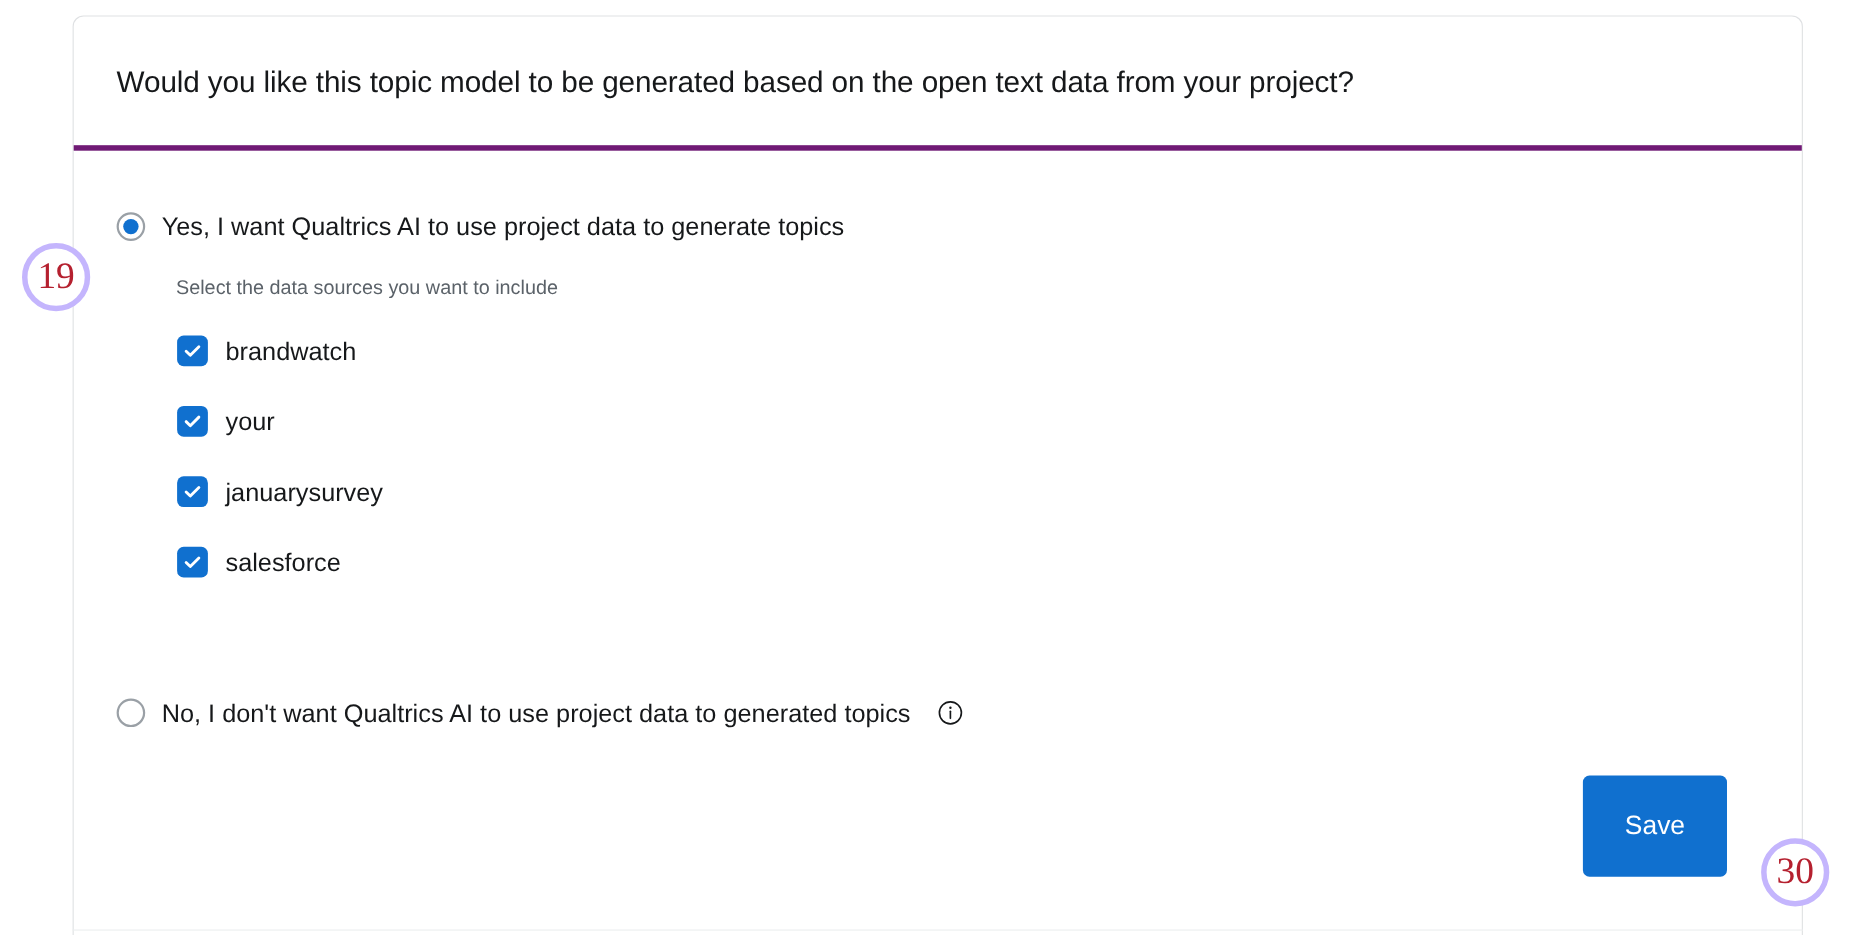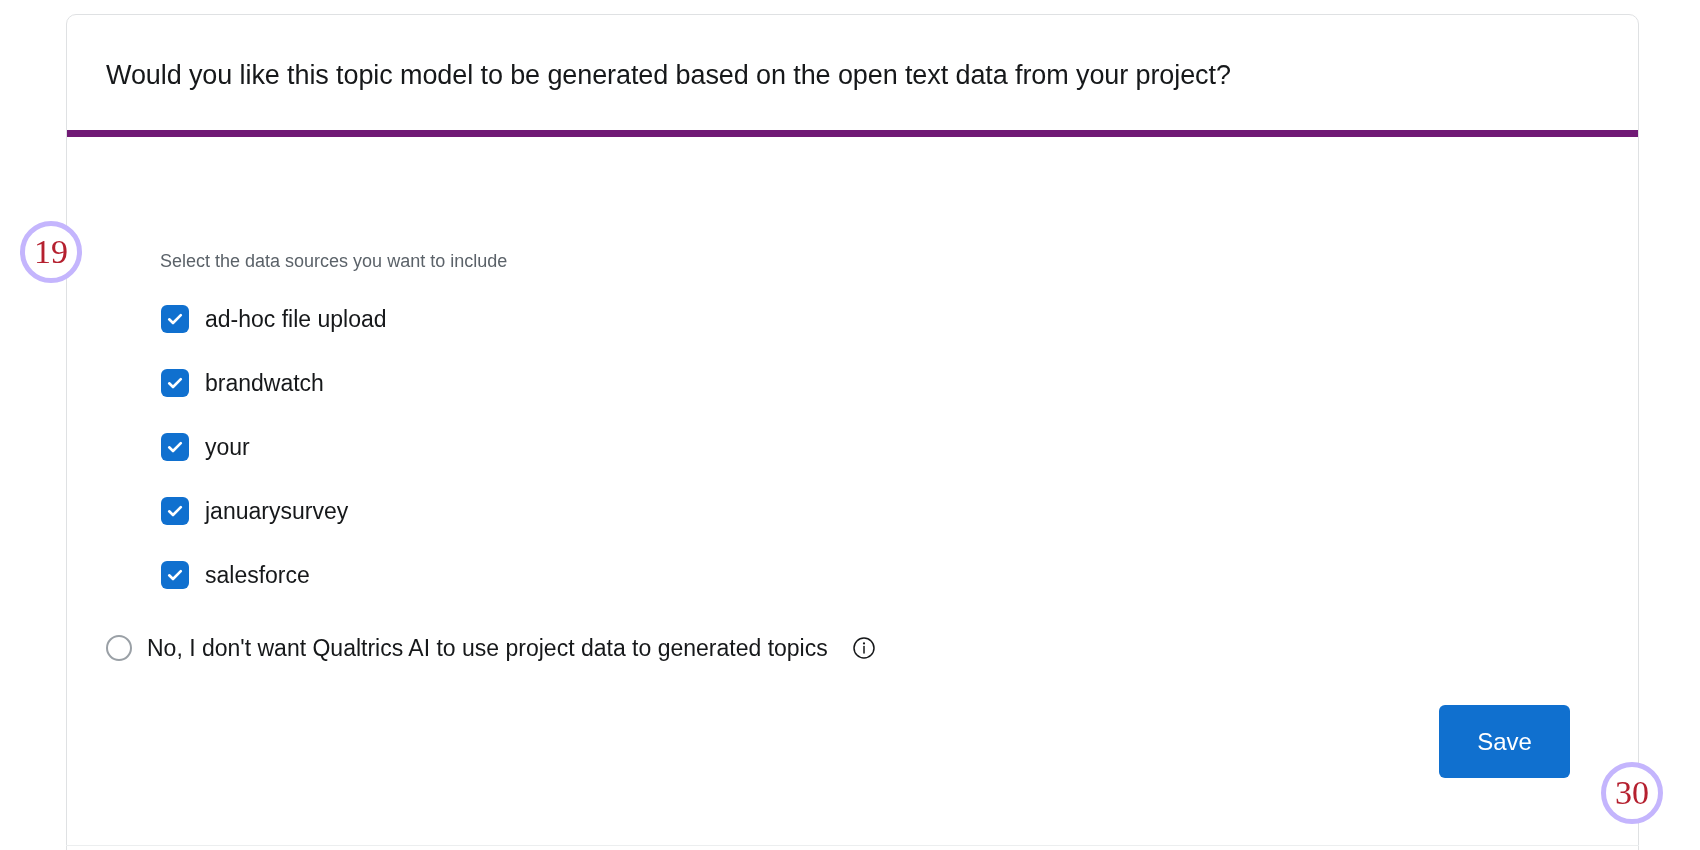--- a/index.html
+++ b/index.html
@@ -30,21 +30,21 @@
     border-radius: 10px;
     box-sizing: border-box;
   }
 
   .card-header {
     position: absolute;
     left: 0;
     top: 0;
     right: 0;
     height: 122px;
-    border-bottom: 7px solid #701a75;
+    border-bottom: 5px solid #701a75;
     box-sizing: border-box;
   }
   .card-title {
     position: absolute;
     left: 39px;
     top: 43px;
     font-size: 27px;
     line-height: 34px;
     font-weight: 400;
     color: #16181a;
@@ -154,21 +154,21 @@
     color: #16181a;
     white-space: nowrap;
   }
 
   
   .save-button {
     position: absolute;
     right: 68px;
     top: 568px;
     min-width: 131px;
-    height: 73px;
+    height: 92px;
     padding: 0 30px;
     background: #1070cf;
     color: #ffffff;
     font-size: 24px;
     font-family: "Liberation Sans", sans-serif;
     border: none;
     border-radius: 6px;
     cursor: pointer;
     display: flex;
     align-items: center;
@@ -212,33 +212,29 @@
 <body>
 
 <div class="card">
 
   <div class="card-header">
     <div class="card-title">Would you like this topic model to be generated based on the open text data from your project?</div>
   </div>
 
   <div class="card-body">
 
+    <div class="radio-row yes">
+      <span class="radio checked"></span>
+      <span class="radio-label">Yes, I want Qualtrics AI to use project data to generate topics</span>
+    </div>
 
     <div class="sub-label">Select the data sources you want to include</div>
 
     <div class="checkbox-list">
 
-      <div class="checkbox-row">
-        <span class="checkbox">
-          <svg width="18" height="18" viewBox="0 0 18 18" aria-hidden="true">
-            <path d="M3.2 9.3 L7 13 L14.8 5.2" fill="none" stroke="#ffffff" stroke-width="2.6" stroke-linecap="round" stroke-linejoin="round"></path>
-          </svg>
-        </span>
-        <span class="checkbox-label">ad-hoc file upload</span>
-      </div>
 
       <div class="checkbox-row">
         <span class="checkbox">
           <svg width="18" height="18" viewBox="0 0 18 18" aria-hidden="true">
             <path d="M3.2 9.3 L7 13 L14.8 5.2" fill="none" stroke="#ffffff" stroke-width="2.6" stroke-linecap="round" stroke-linejoin="round"></path>
           </svg>
         </span>
         <span class="checkbox-label">brandwatch</span>
       </div>
 

